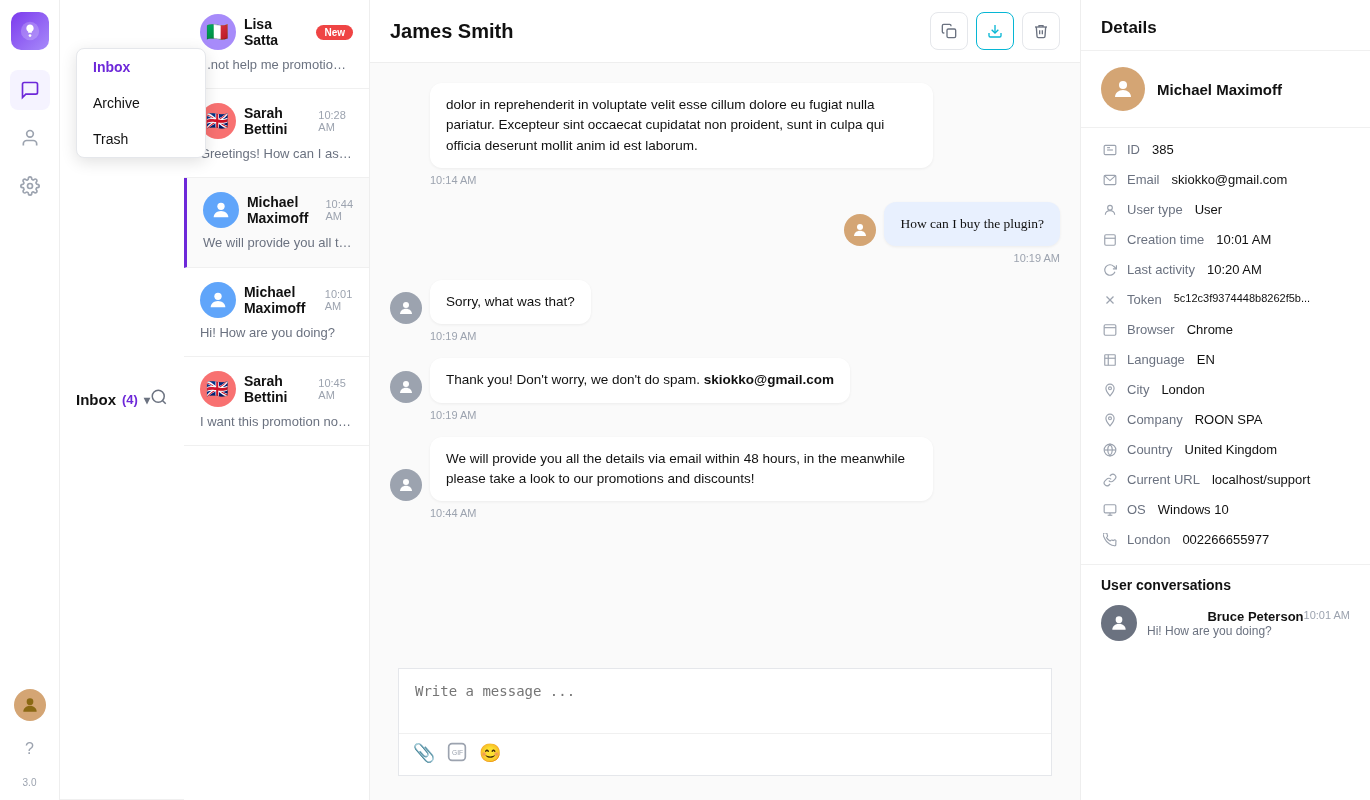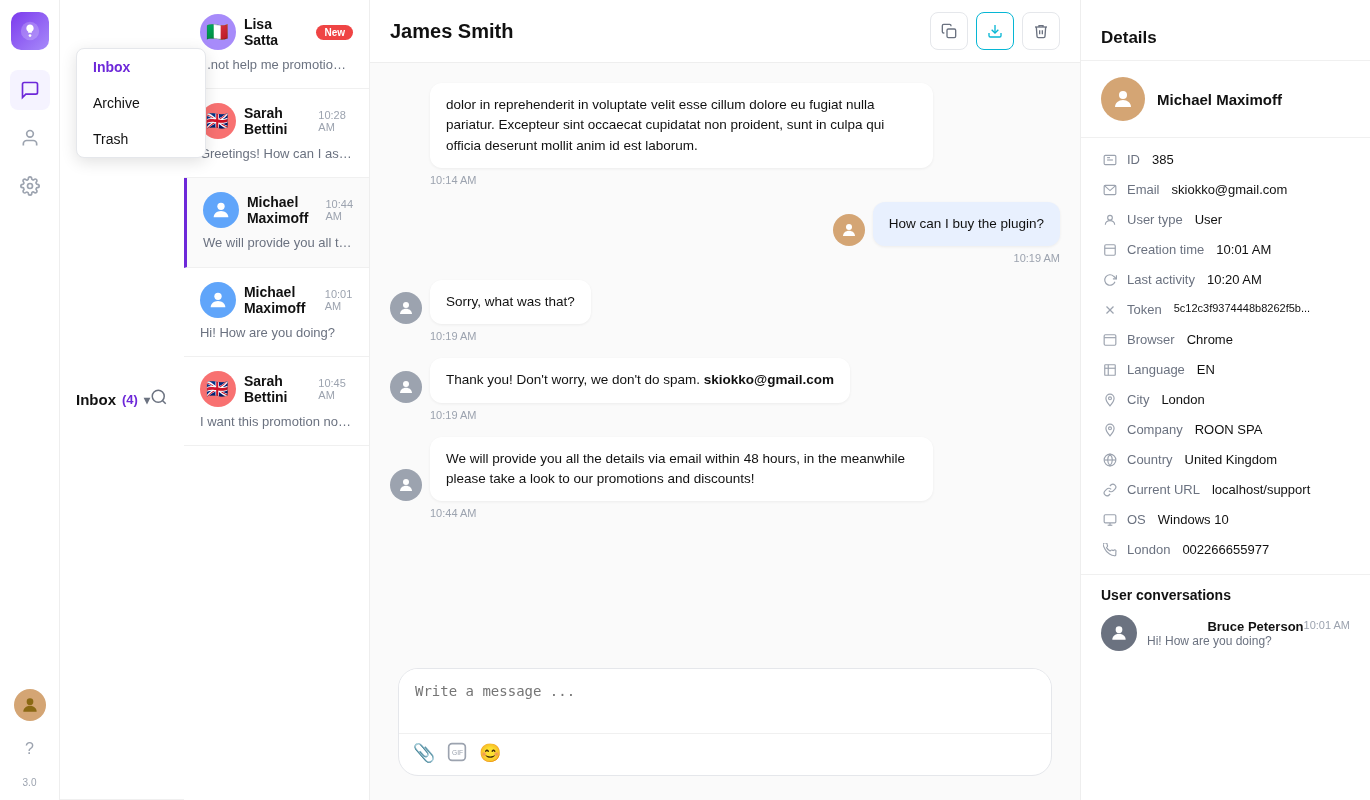--- a/index.html
+++ b/index.html
@@ -152,21 +152,21 @@
     .messages-area {
       flex: 1;
       overflow-y: auto;
       padding: 20px;
       display: flex;
       flex-direction: column;
       gap: 16px;
     }
     .msg-group { display: flex; flex-direction: column; gap: 4px; }
     .msg-row { display: flex; align-items: flex-end; gap: 8px; }
-    .msg-row.right { flex-direction: row-reverse; }
+    .msg-row.right { flex-direction: row-reverse; font-family: Liberation Serif, serif; }
     .msg-avatar {
       width: 32px; height: 32px; border-radius: 50%;
       background: #d4a574; flex-shrink: 0;
       display: flex; align-items: center; justify-content: center;
       font-size: 12px; font-weight: 600; color: #fff;
       overflow: hidden;
     }
     .msg-bubble {
       max-width: 75%;
       padding: 12px 16px;
@@ -183,21 +183,21 @@
     }
     .msg-time { font-size: 11px; color: #9ca3af; margin-top: 2px; }
     .msg-time.right { text-align: right; }
     .email-highlight { font-weight: 700; color: #111; }
 
     
     .message-input-area {
       background: #fff;
       border-top: 1px solid #eee;
       margin: 12px 16px;
-      border-radius: 20px;
+      border-radius: 0;
       border: 1px solid #e5e7eb;
       overflow: hidden;
     }
     .message-input {
       width: 100%;
       padding: 14px 16px;
       border: none;
       outline: none;
       font-size: 14px;
       color: #6b7280;
@@ -211,21 +211,21 @@
     .toolbar-icon { font-size: 18px; color: #9ca3af; cursor: pointer; }
 
     
     .details-panel {
       width: 290px;
       background: #fff;
       border-left: 1px solid #eee;
       overflow-y: auto;
     }
     .details-header {
-      padding: 28px 20px 12px;
+      padding: 18px 20px 12px;
       font-size: 17px; font-weight: 700; color: #111;
       border-bottom: 1px solid #f0f0f0;
     }
     .details-user-section {
       padding: 16px 20px;
       display: flex; align-items: center; gap: 12px;
       border-bottom: 1px solid #f0f0f0;
     }
     .details-avatar {
       width: 44px; height: 44px; border-radius: 50%;

